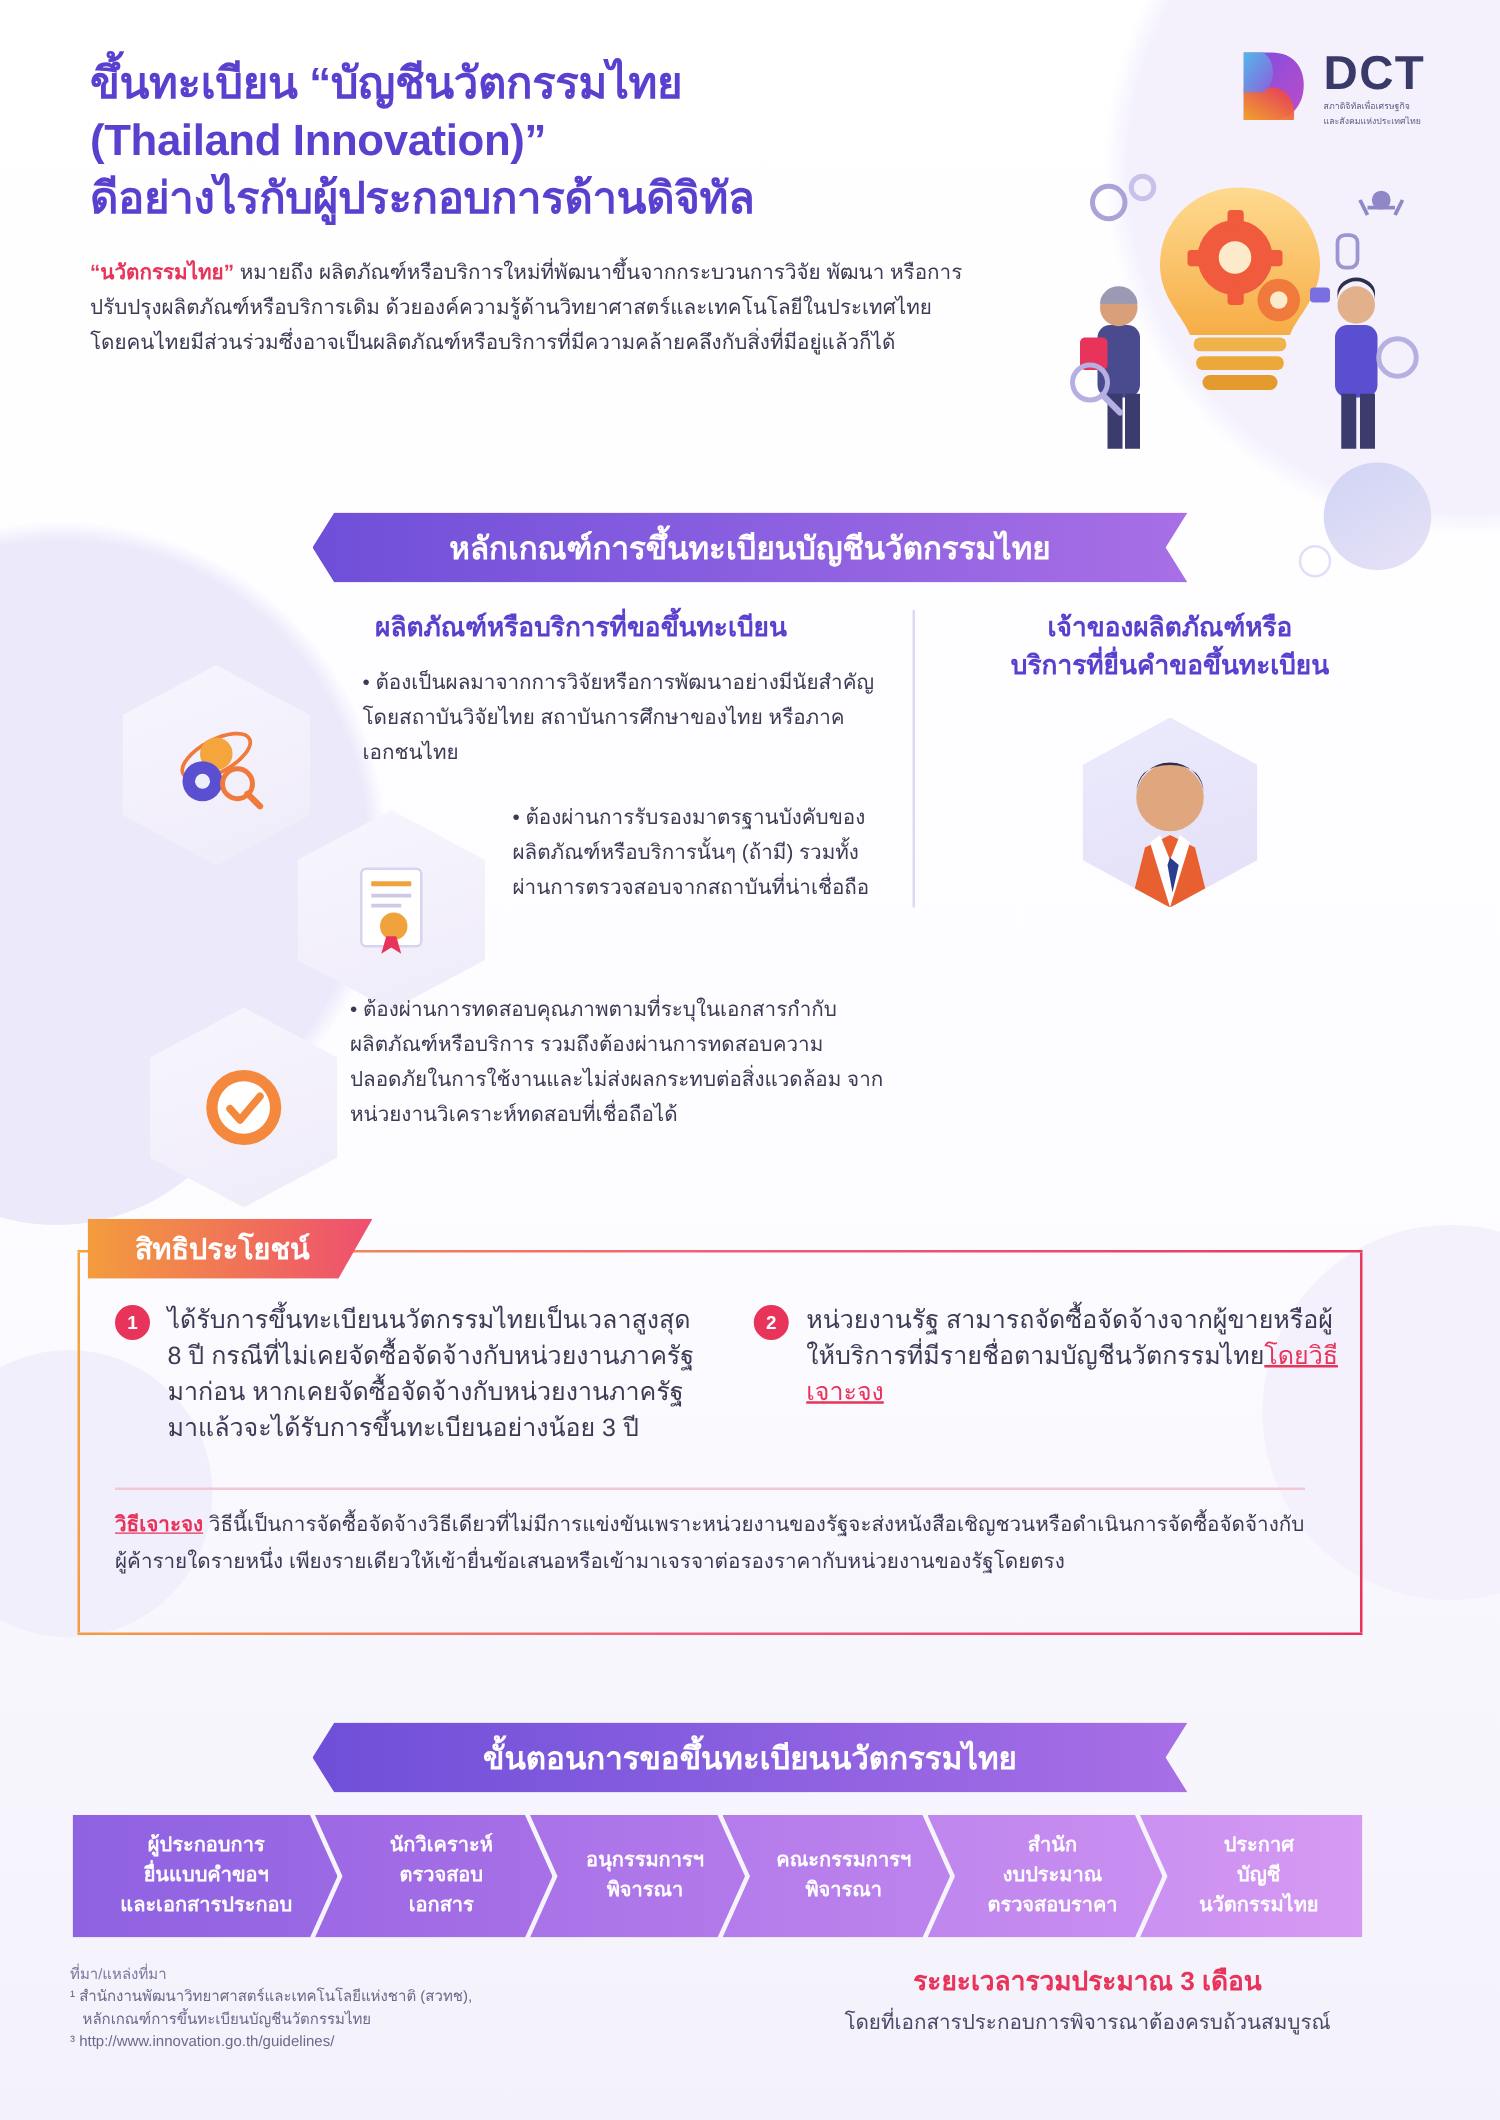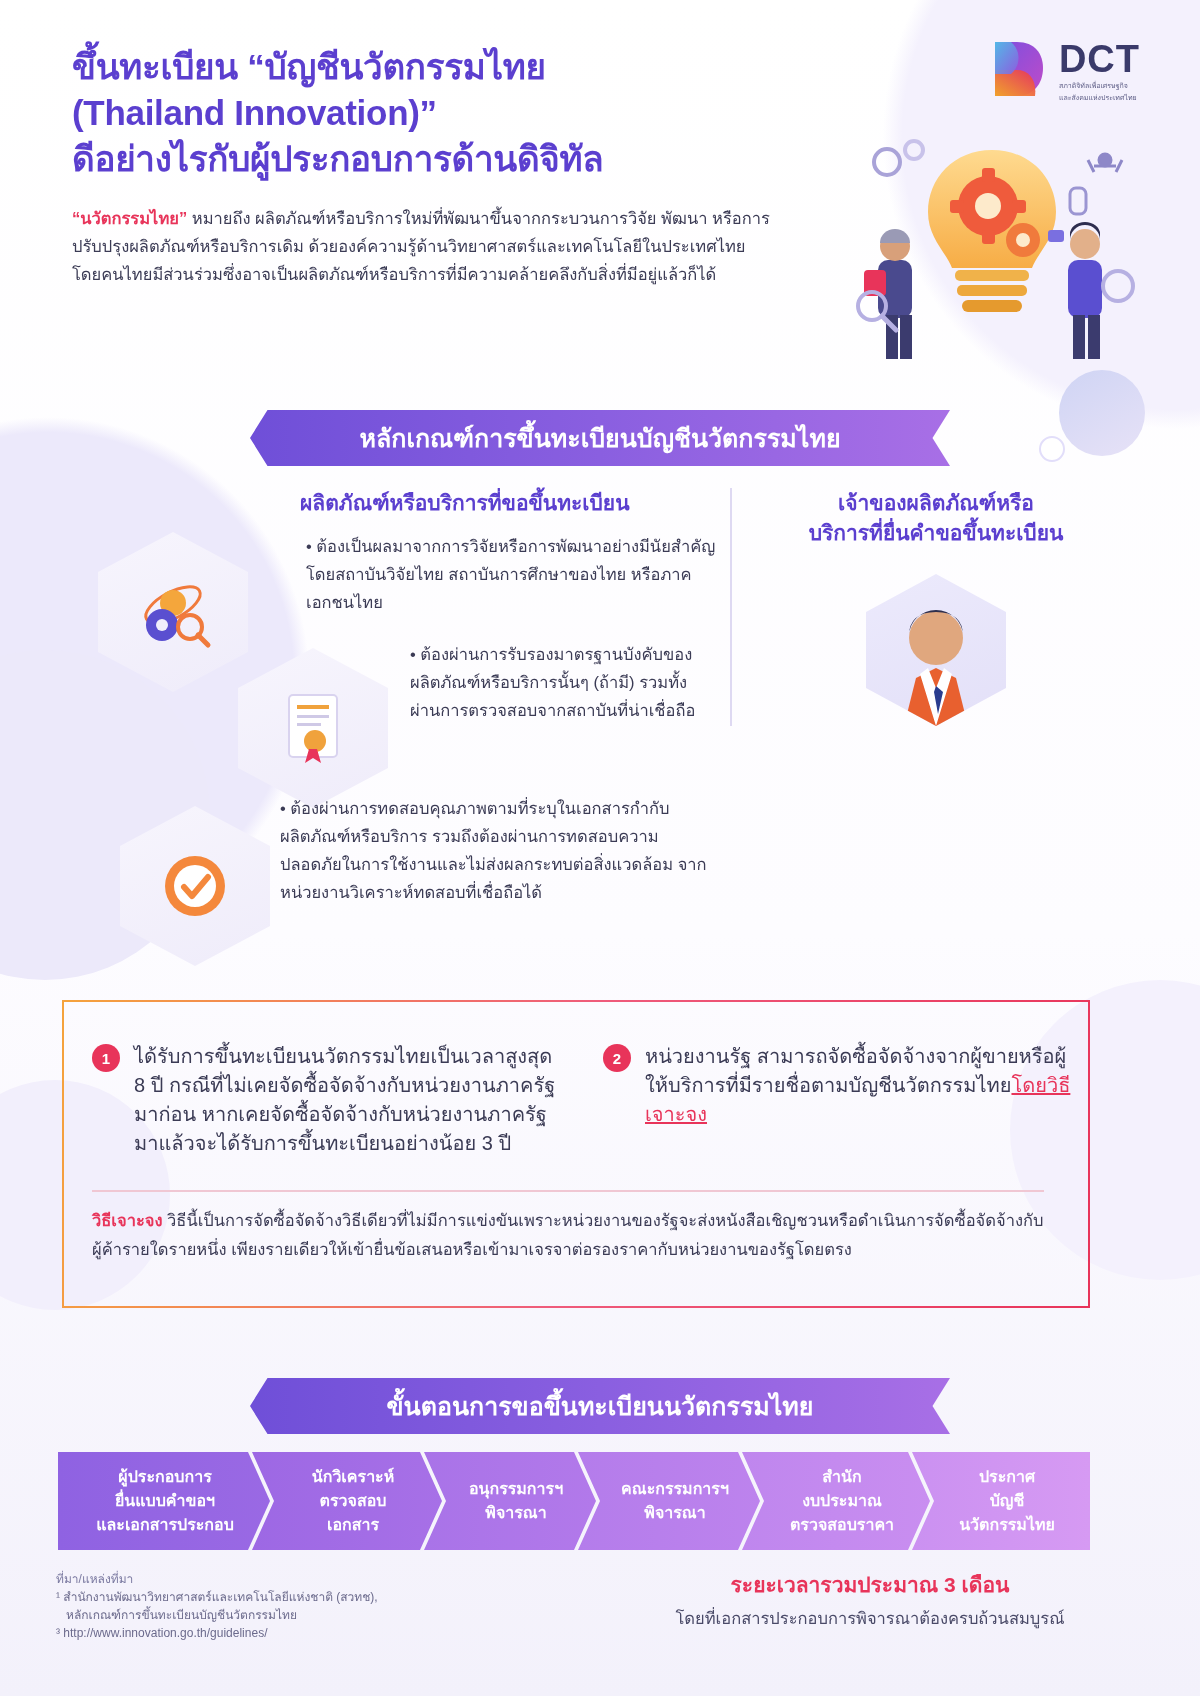--- a/index.html
+++ b/index.html
@@ -116,21 +116,21 @@
   }
   .b-text { font-size: 20px; line-height: 29px; color: #3b3b55; }
   .b-text .hl { color: #e8345a; font-weight: normal; text-decoration: underline; }
   .benefit-divider {
     position:absolute; left: 92px; top: 1190px; width: 952px; height: 2px; background: #f0c7d3;
   }
   .benefit-note {
     position:absolute; left: 92px; top: 1206px; width: 952px;
     font-size: 16.5px; line-height: 29px; color: #3b3b55;
   }
-  .benefit-note .hl { color: #e8345a; font-weight: bold; }
+  .benefit-note .hl { color: #e8345a; font-weight: bold; text-decoration: underline; }
 
   
   .steps { position: absolute; left: 58px; top: 1452px; width: 1084px; display: flex; }
   .step {
     position: relative; height: 98px; color: #fff;
     display: flex; align-items: center; justify-content: center; text-align: center;
     font-size: 16px; line-height: 24px; font-weight: bold;
     padding: 0 14px 0 26px;
     clip-path: polygon(0 0, calc(100% - 22px) 0, 100% 50%, calc(100% - 22px) 100%, 0 100%, 22px 50%);
     margin-left: -18px;
@@ -278,21 +278,21 @@
           <svg width="86" height="86" viewBox="0 0 86 86">
             <ellipse cx="43" cy="36" rx="30" ry="13" fill="none" stroke="#f07a3c" stroke-width="3" transform="rotate(-28 43 36)"></ellipse>
             <circle cx="43" cy="34" r="13" fill="#f4a63c"></circle>
             <circle cx="32" cy="56" r="16" fill="#5a4fd0"></circle>
             <circle cx="32" cy="56" r="6" fill="#efeefb"></circle>
             <circle cx="60" cy="58" r="12" fill="none" stroke="#f07a3c" stroke-width="4"></circle>
             <line x1="68" y1="66" x2="78" y2="76" stroke="#f07a3c" stroke-width="5" stroke-linecap="round"></line>
           </svg>
         </div>
       </div>
-      <div class="bullet" style="left:200px; top:44px; width:420px;margin-left:16px;">• ต้องเป็นผลมาจากการวิจัยหรือการพัฒนาอย่างมีนัยสำคัญ โดยสถาบันวิจัยไทย สถาบันการศึกษาของไทย หรือภาคเอกชนไทย</div>
+      <div class="bullet" style="left:200px; top:44px; width:420px;">• ต้องเป็นผลมาจากการวิจัยหรือการพัฒนาอย่างมีนัยสำคัญ โดยสถาบันวิจัยไทย สถาบันการศึกษาของไทย หรือภาคเอกชนไทย</div>
 
       <div class="hexwrap" style="left:148px; top:160px;">
         <div class="hex">
           <svg width="76" height="86" viewBox="0 0 76 86">
             <rect x="14" y="10" width="48" height="62" rx="4" fill="#fff" stroke="#d9d3ef" stroke-width="2"></rect>
             <rect x="22" y="20" width="32" height="4" fill="#f0a23c"></rect>
             <rect x="22" y="30" width="32" height="3" fill="#cfc9e6"></rect>
             <rect x="22" y="38" width="24" height="3" fill="#cfc9e6"></rect>
             <circle cx="40" cy="56" r="11" fill="#f0a23c"></circle>
             <path d="M34 64 l-4 14 8-5 8 5 -4 -14 z" fill="#e8345a"></path>
@@ -322,20 +322,23 @@
           <path d="M43 40 a27 26 0 0 1 54 0 q0 -24 -27 -24 q-27 0 -27 24 z" fill="#2f2f4d"></path>
           <path d="M70 72 L50 82 L38 130 L102 130 L90 82 Z" fill="#e8602f"></path>
           <path d="M62 72 L70 92 L78 72 L86 78 L70 130 L54 78 Z" fill="#fff"></path>
           <path d="M70 90 l7 6 -5 22 -4 -22 z" fill="#2a3d8f"></path>
         </svg>
       </div>
     </div>
   </div>
 
   <div class="benefit-box"></div>
+  <div class="benefit-tag">
+    <span>สิทธิประโยชน์</span>
+  </div>
   <div class="benefit-cols">
     <div class="b-col">
       <div class="num-badge">1</div>
       <div class="b-text">ได้รับการขึ้นทะเบียนนวัตกรรมไทยเป็นเวลาสูงสุด 8 ปี กรณีที่ไม่เคยจัดซื้อจัดจ้างกับหน่วยงานภาครัฐมาก่อน หากเคยจัดซื้อจัดจ้างกับหน่วยงานภาครัฐมาแล้วจะได้รับการขึ้นทะเบียนอย่างน้อย 3 ปี</div>
     </div>
     <div class="b-col">
       <div class="num-badge">2</div>
       <div class="b-text"><span>หน่วยงานรัฐ สามารถจัดซื้อจัดจ้างจากผู้ขายหรือผู้ให้บริการที่มีรายชื่อตามบัญชีนวัตกรรมไทย</span><span class="hl">โดยวิธีเจาะจง</span></div>
     </div>
   </div>

